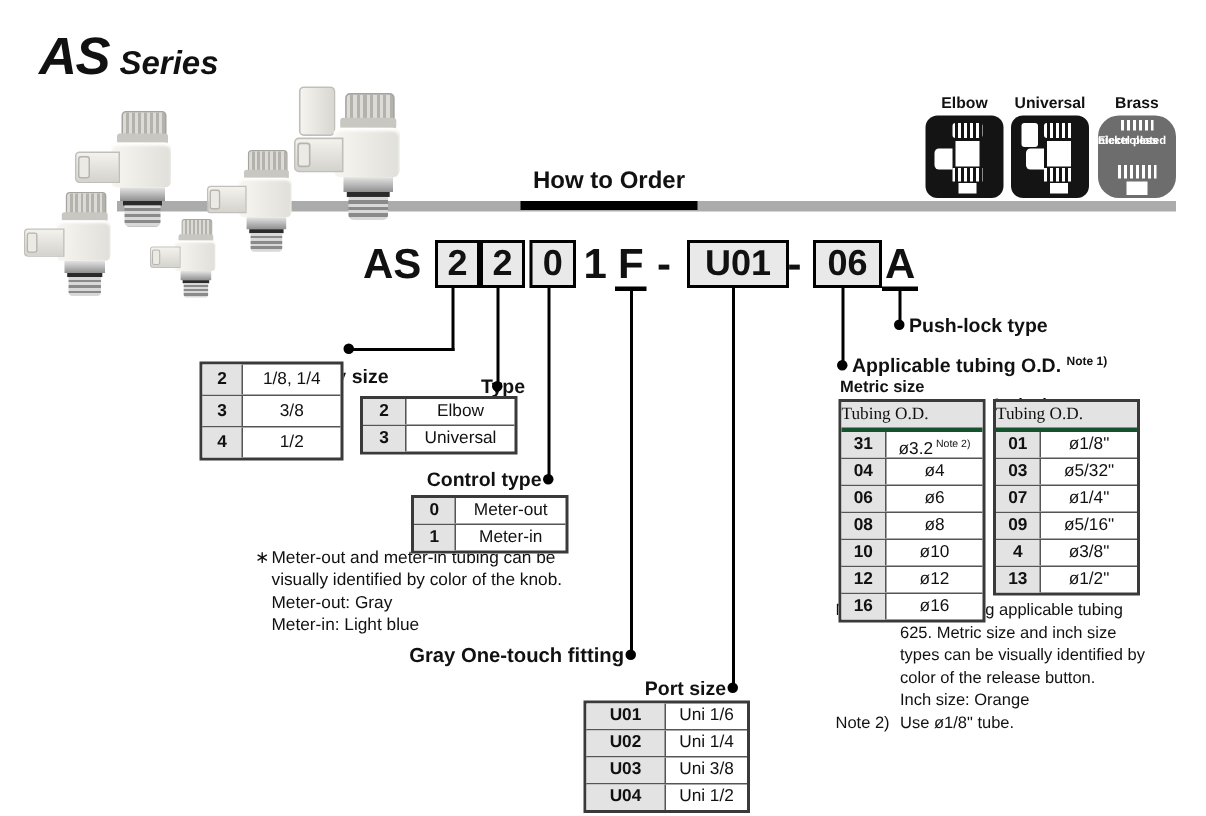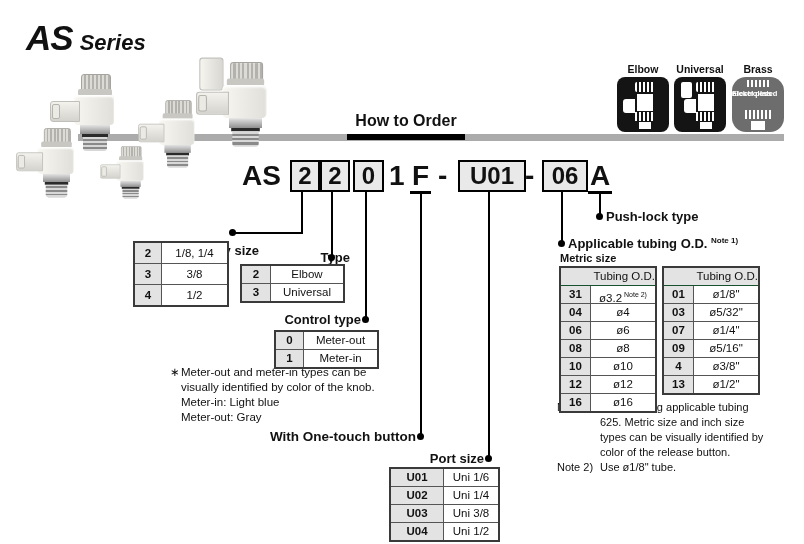--- a/index.html
+++ b/index.html
@@ -63,22 +63,22 @@
   .dot{position:absolute;width:7px;height:7px;border-radius:50%;background:#000;z-index:2;}
 
   
   .lbl{position:absolute;font-weight:bold;font-size:13px;white-space:nowrap;}
   .lbl.ralign{transform:translateX(-100%);}
   .lbl sup{font-size:8px;font-weight:bold;}
   .sublbl{position:absolute;font-weight:bold;font-size:11px;white-space:nowrap;}
 
   
   .dtable{position:absolute;border:2px solid #3a3a3a;background:#fff;font-size:11.5px;z-index:2;}
-  .thead{background:var(--table-code-fill,#e3e3e3);border-bottom:1px solid #14532d;text-align:right;
-         height:var(--rh,17px);line-height:var(--rh,17px);}
+  .thead{background:var(--table-code-fill,#e3e3e3);border-bottom:3px solid #14532d;text-align:left;
+         height:var(--rh,17px);line-height:var(--rh,17px);font-family:Liberation Serif, serif;}
   .trow{display:flex;border-top:1px solid #555;height:var(--rh,17px);line-height:var(--rh,17px);}
   .trow:first-child{border-top:none;}
   .thead + [data-table] .trow:first-child{border-top:none;}
   .tcode{width:var(--cw,27px);background:var(--table-code-fill,#e3e3e3);border-right:1px solid #555;
          font-weight:bold;text-align:center;}
   .tval{flex:1;text-align:center;}
   .tval sup{font-size:7px;}
 
   
   .noteblock{position:absolute;font-size:11px;line-height:15px;white-space:nowrap;}
@@ -205,21 +205,21 @@
   <div class="vline" style="left:488px;top:190px;height:269px;"></div>
   <div class="dot" style="left:485px;top:455px;"></div>
   <div class="vline" style="left:561px;top:190px;height:53px;"></div>
   <div class="dot" style="left:558px;top:240px;"></div>
   <div class="vline" style="left:599px;top:192px;height:24px;"></div>
   <div class="dot" style="left:596px;top:213px;"></div>
 
   <div class="lbl ralign" style="left:227px;top:243px;margin-left:32px;">Body size</div>
   <div class="lbl ralign" style="left:327px;top:250px;margin-left:23px;">Type</div>
   <div class="lbl ralign" style="left:361px;top:312px;">Control type</div>
-  <div class="lbl ralign" style="left:416px;top:429px;font-size:13.5px;">With One-touch button</div>
+  <div class="lbl ralign" style="left:416px;top:429px;font-size:13.5px;">Gray One-touch fitting</div>
   <div class="lbl ralign" style="left:484px;top:451px;">Port size</div>
   <div class="lbl" style="left:606px;top:209px;">Push-lock type</div>
   <div class="lbl" style="left:568px;top:236px;">
     <span>Applicable tubing O.D.</span>
     <sup>Note 1)</sup>
   </div>
   <div class="sublbl" style="left:560px;top:252px;">Metric size</div>
   <div class="sublbl" style="left:663px;top:236px;margin-top:28px;">Inch size</div>
 
   <div class="dtable" style="left:133px;top:241px;width:92px;--cw:26px;--rh:20px;">
@@ -339,27 +339,28 @@
           <span class="tval">ø3/8"</span>
         </div>
         <div class="trow">
           <span class="tcode">13</span>
           <span class="tval">ø1/2"</span>
         </div>
       </div>
   </div>
 
   <div class="noteblock" style="left:170px;top:365px;font-size:11.5px;">
-    <div><span class="starlabel">∗</span><span>Meter-out and meter-in types can be</span></div>
+    <div><span class="starlabel">∗</span><span>Meter-out and meter-in tubing can be</span></div>
     <div class="indent11">visually identified by color of the knob.</div>
+    <div class="indent11">Meter-out: Gray</div>
     <div class="indent11">Meter-in: Light blue</div>
-    <div class="indent11">Meter-out: Gray</div>
   </div>
 
   <div class="noteblock" style="left:557px;top:400px;">
     <div><span class="flabel">Note 1)</span><span>For selecting applicable tubing</span></div>
     <div class="indent43">625. Metric size and inch size</div>
     <div class="indent43">types can be visually identified by</div>
     <div class="indent43">color of the release button.</div>
+    <div class="indent43">Inch size: Orange</div>
     <div><span class="flabel">Note 2)</span><span>Use ø1/8" tube.</span></div>
   </div>
 
 </div>
 
 </body></html>

